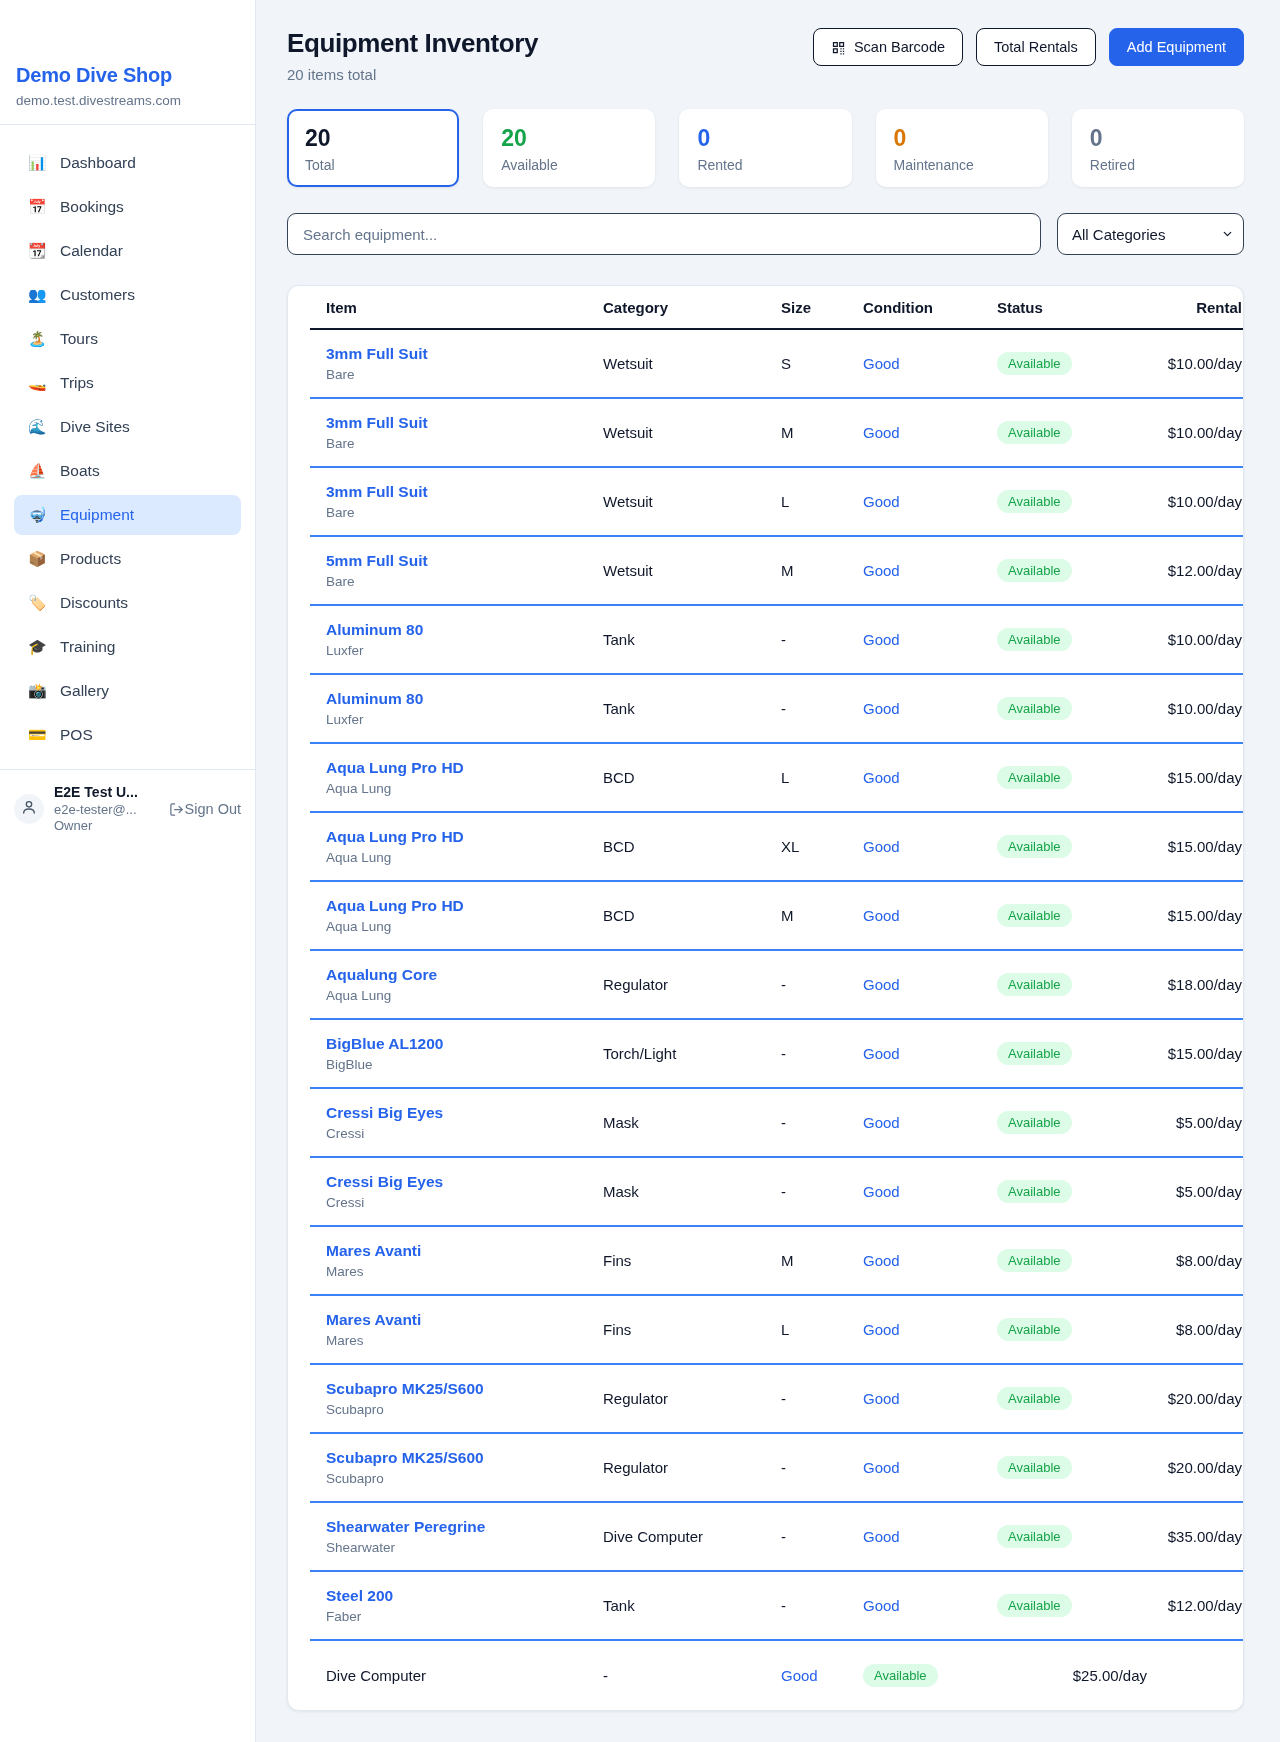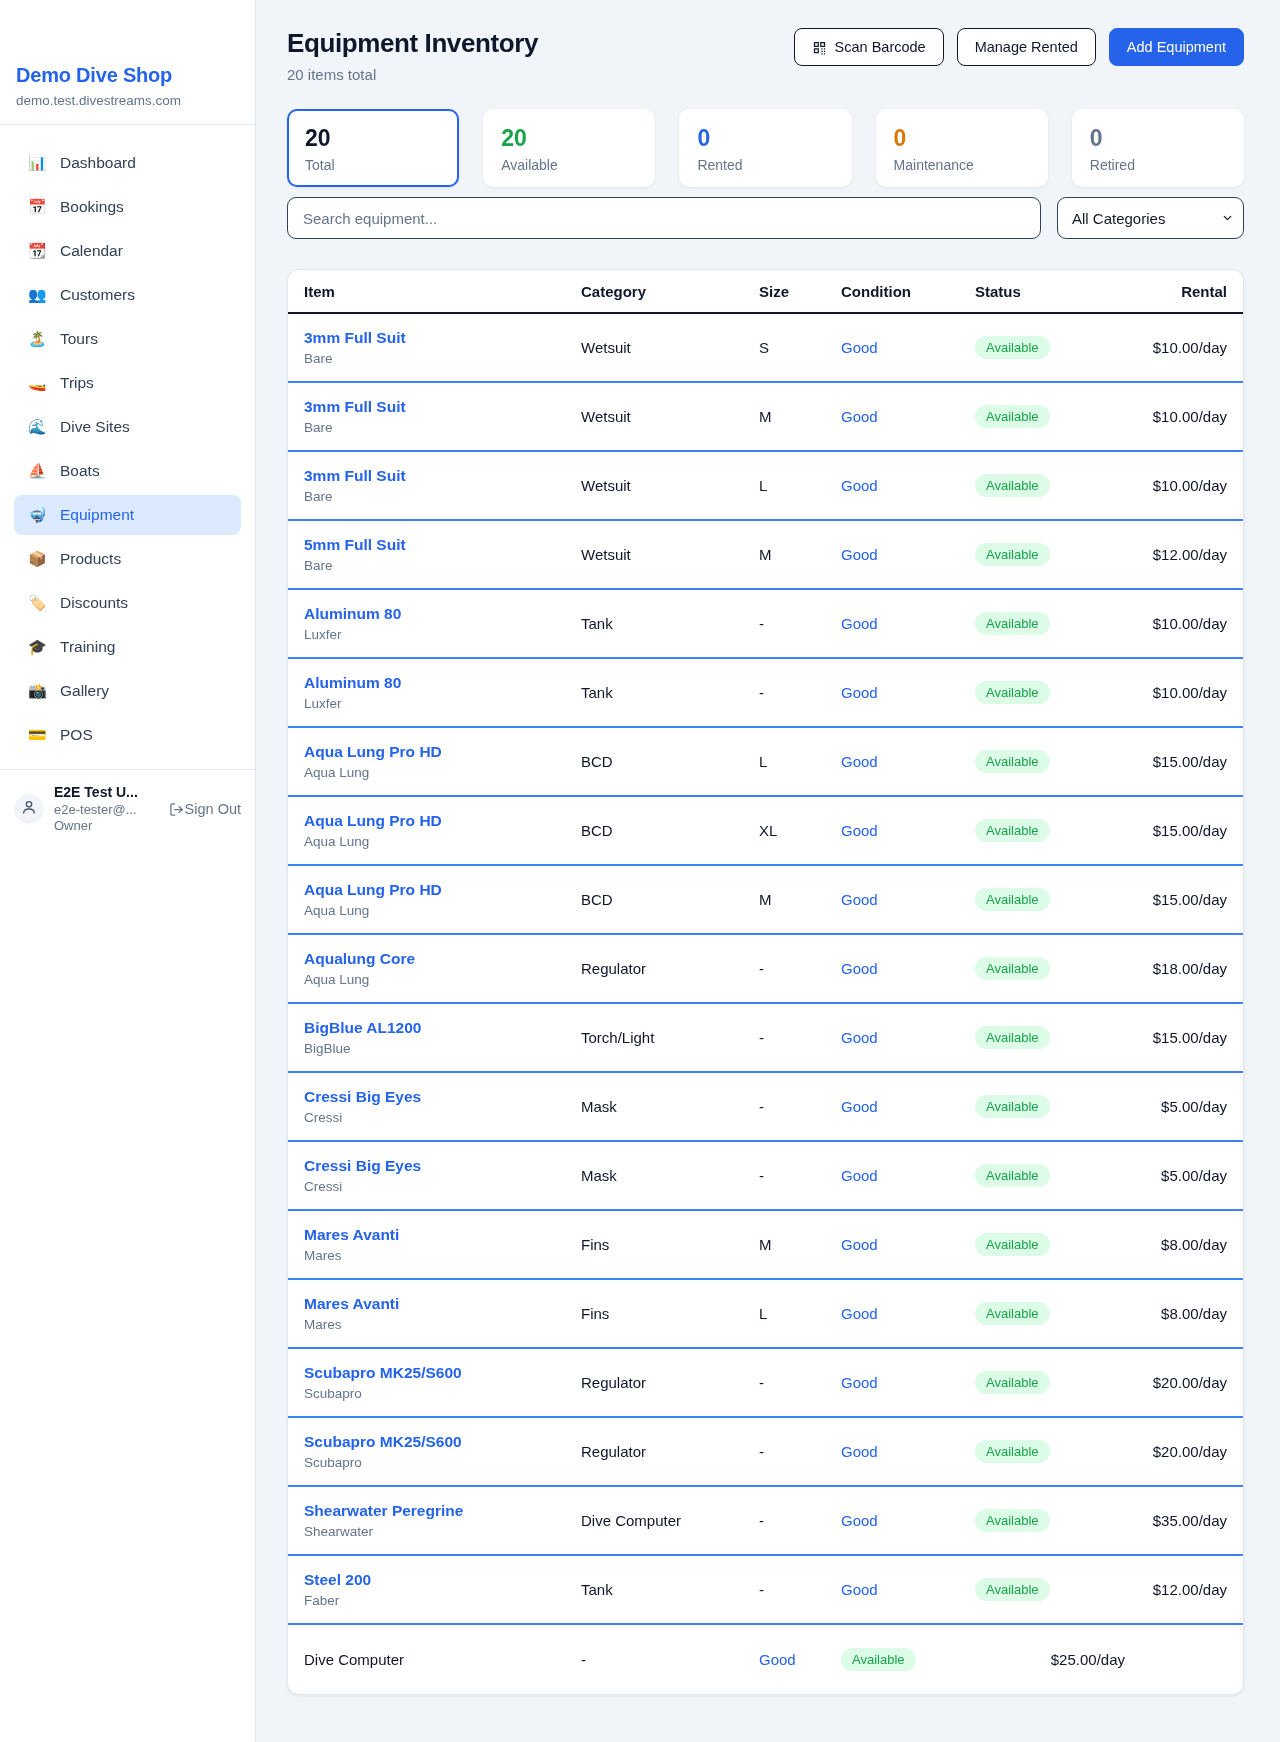--- a/index.html
+++ b/index.html
@@ -58,42 +58,42 @@
   .stats { margin-top:26px; display:grid; grid-template-columns:repeat(5,1fr); gap:24px; }
   .stat-card {
     background:#fff; border:2px solid transparent; border-radius:10px; padding:13px 16px;
     box-shadow:0 1px 3px rgba(15,23,42,0.08); cursor:pointer; height:78px;
   }
   .stat-card.active { border-color:#2563eb; }
   .stat-value { font-size:23px; font-weight:700; line-height:28px; }
   .stat-label { margin-top:5px; font-size:14px; color:#64748b; }
 
   
-  .filters { margin-top:10px; display:flex; gap:16px; }
+  .filters { margin-top:26px; display:flex; gap:16px; }
   .search-input {
     flex:1; height:42px; border:1px solid #334155; border-radius:9px; padding:0 15px;
     font-size:15px; font-family:inherit; color:#0f172a; background:#fff; outline:none;
   }
   .search-input::placeholder { color:#64748b; }
   .select-wrap { position:relative; width:187px; }
   .category-select {
     width:100%; height:42px; border:1px solid #334155; border-radius:9px; background:#fff;
     font-size:15px; font-family:inherit; color:#0f172a; padding:0 30px 0 14px;
     appearance:none; -webkit-appearance:none; -moz-appearance:none; cursor:pointer;
   }
   .select-chev { position:absolute; right:10px; top:50%; transform:translateY(-50%); pointer-events:none; display:flex; }
 
   
   .table-card {
     margin-top:30px; background:#fff; border:1px solid #e2e8f0; border-radius:12px;
     box-shadow:0 1px 3px rgba(15,23,42,0.07); overflow:hidden;
   }
   .t-head, .t-row {
     display:grid; grid-template-columns:277px 178px 82px 134px 150px 1fr;
-    padding-left:16px; padding-right:16px; align-items:center;
+    padding-left:16px; padding-right:1px; align-items:center;margin-left:22px;
   }
   .t-head {
     height:44px; font-size:15px; font-weight:700; color:#0f172a;
     border-bottom:2px solid #0f172a;
   }
   .t-row { min-height:69px; padding-top:11px; padding-bottom:11px; }
   .t-row:not(:last-of-type) { border-bottom:2px solid #3b82f6; }
   .col-rental { text-align:right; }
   .item-name {
     font-size:15.5px; font-weight:600; color:#2563eb; text-decoration:none; display:inline-block; cursor:pointer;
@@ -227,21 +227,21 @@
     </div>
     <div class="head-actions">
       <button class="btn">
         <span style="display:flex;">
           <svg width="15" height="15" viewBox="0 0 24 24" fill="currentColor">
             <path d="M3 3h8v8H3V3zm2 2v4h4V5H5zm8-2h8v8h-8V3zm2 2v4h4V5h-4zM3 13h8v8H3v-8zm2 2v4h4v-4H5zm10-2h2v2h-2v-2zm4 0h2v2h-2v-2zm-4 4h2v2h-2v-2zm4 0h2v2h-2v-2zm-4 4h2v2h-2v-2zm4 0h2v2h-2v-2z"></path>
           </svg>
         </span>
         <span>Scan Barcode</span>
       </button>
-      <button class="btn">Manage Rented</button>
+      <button class="btn">Total Rentals</button>
       <button class="btn btn-primary">Add Equipment</button>
     </div>
   </div>
 
   <div class="stats">
 
       <div class="stat-card active">
         <div class="stat-value" style="color: rgb(15, 23, 42);">20</div>
         <div class="stat-label">Total</div>
       </div>

